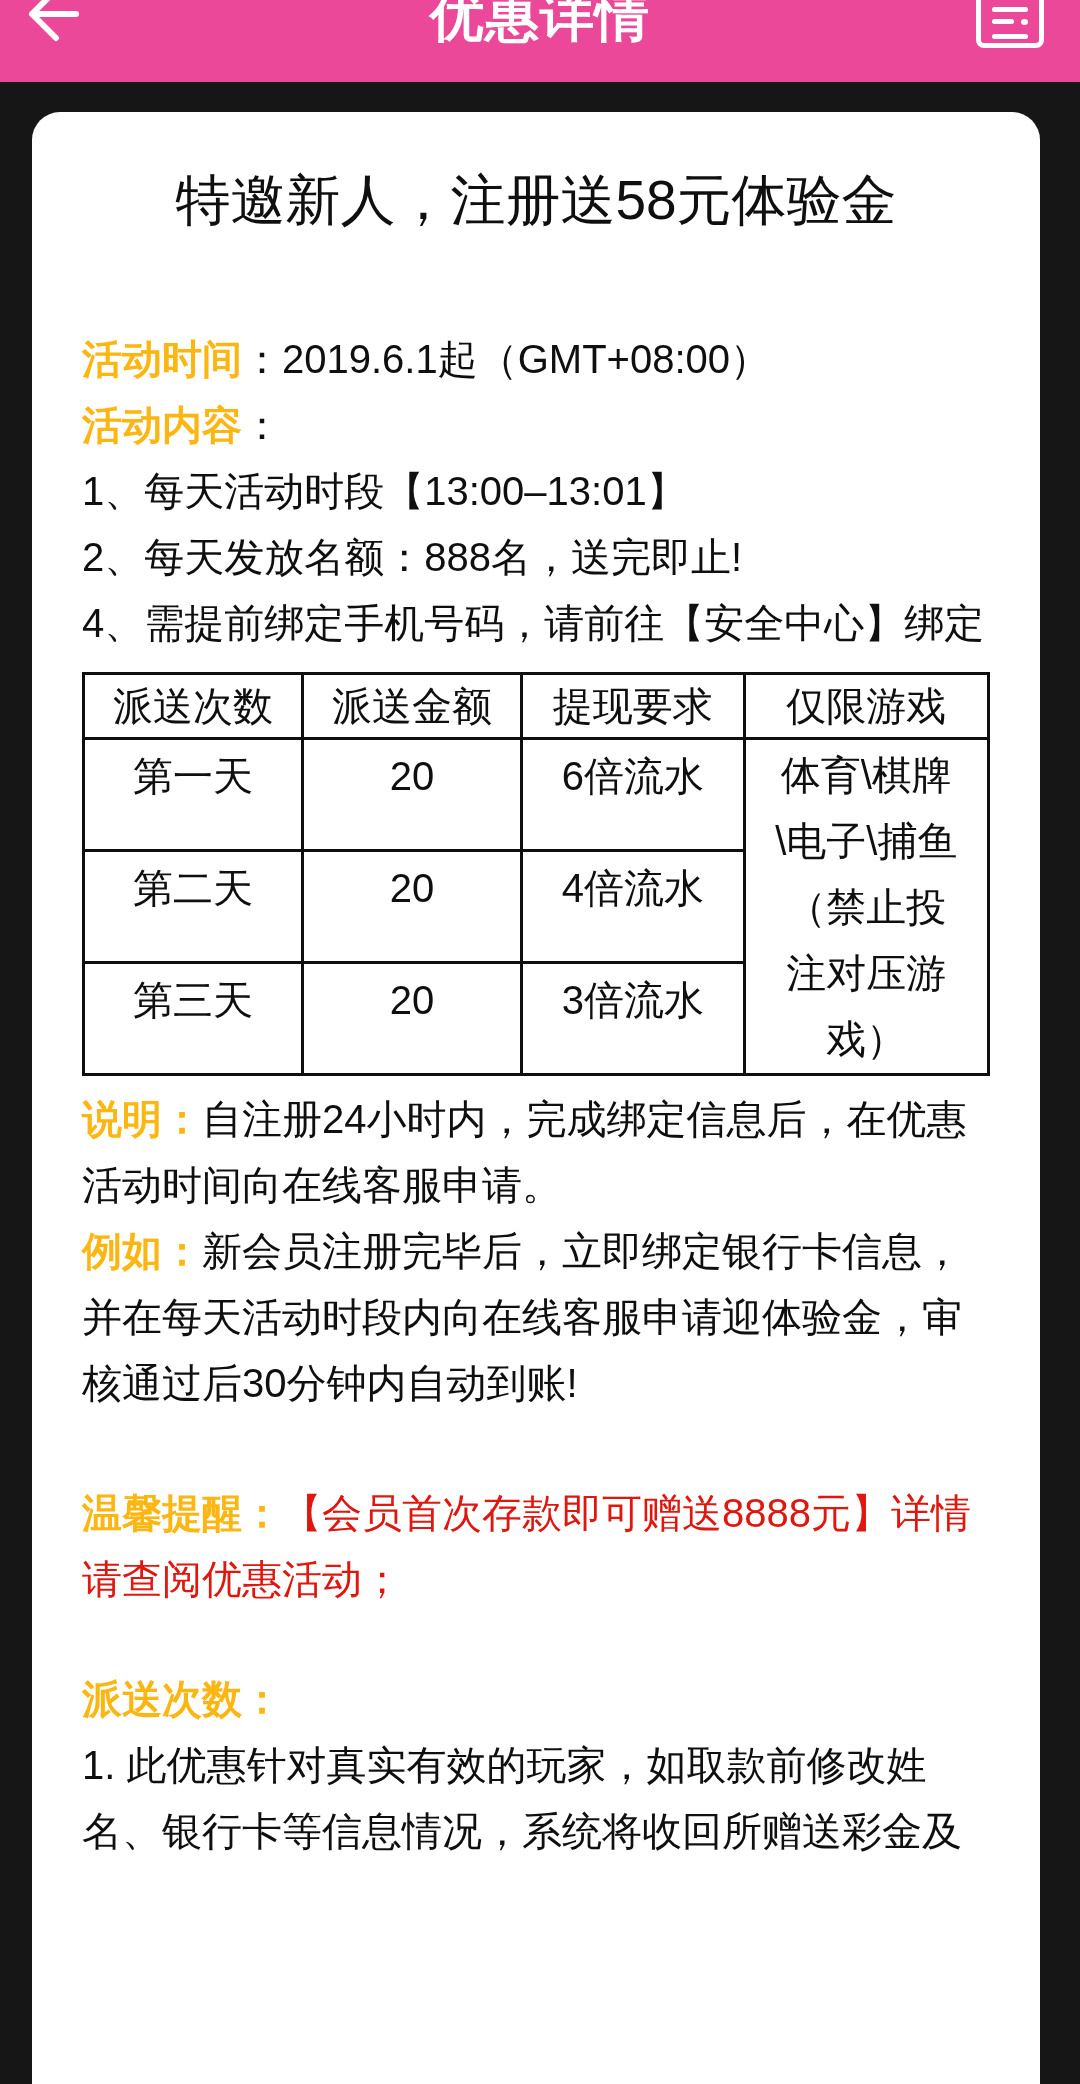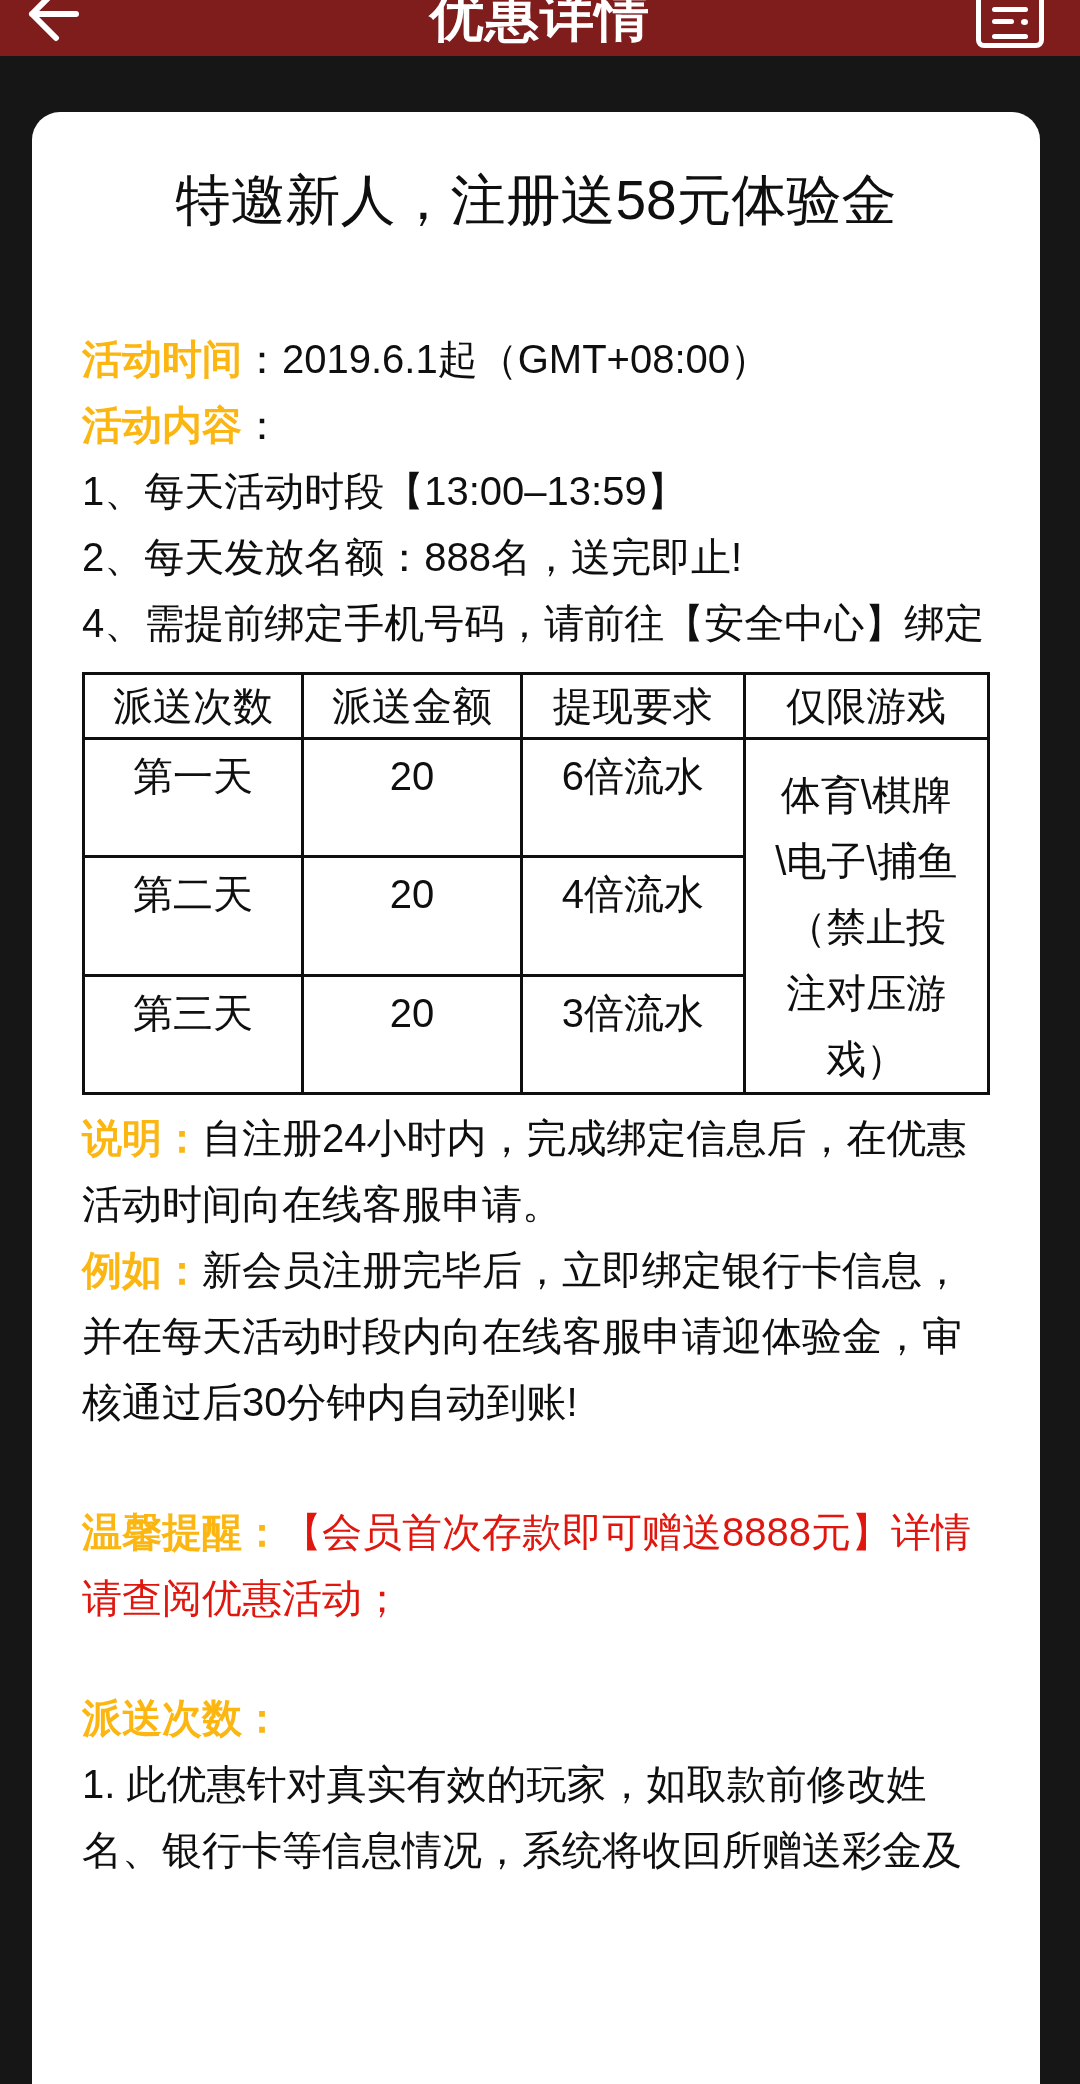--- a/index.html
+++ b/index.html
@@ -4,22 +4,22 @@
 <style>
   html,body{margin:0;padding:0;}
   body{
     width:1080px;height:2084px;overflow:hidden;position:relative;
     background:#161616;
     font-family:"Liberation Sans","DejaVu Sans",sans-serif;
     color:#111;
   }
   
   .appbar{
-    position:absolute;left:0;top:0;width:1080px;height:56px;
-    background:#7f1d1d;overflow:hidden;z-index:5;
+    position:absolute;left:0;top:0;width:1080px;height:82px;
+    background:#ec4899;overflow:hidden;z-index:5;
   }
   .appbar-title{
     position:absolute;left:0;right:0;top:-16px;
     text-align:center;color:#ffffff;font-size:54px;font-weight:bold;
     line-height:64px;letter-spacing:1px;
   }
   .back-btn{
     position:absolute;left:26px;top:-14px;width:56px;height:56px;
     background:none;border:none;padding:0;cursor:pointer;
   }
@@ -54,21 +54,21 @@
   table.promo-table{
     width:100%;margin-top:16px;border-collapse:collapse;table-layout:fixed;
     font-size:40px;color:#0f0f0f;
   }
   .promo-table th,.promo-table td{
     border:3px solid #0f0f0f;text-align:center;padding:0;
   }
   .promo-table th{height:62px;font-weight:normal;vertical-align:middle;}
   .promo-table tr.data-row{height:112px;}
   .promo-table td{vertical-align:top;padding-top:8px;line-height:56px;}
-  .promo-table td.games{line-height:66px;padding-top:22px;}
+  .promo-table td.games{line-height:66px;padding-top:2px;}
   .col1{width:24.2%;}.col2{width:24.2%;}.col3{width:24.6%;}.col4{width:27%;}
 
   .notes-block{margin-top:10px;}
   .reminder-block{margin-top:64px;}
   .rules-block{margin-top:54px;}
 </style>
 </head>
 <body>
 
 <div class="appbar">
@@ -90,21 +90,21 @@
   </button>
 </div>
 
 <div class="card">
 
   <h1 class="promo-title">特邀新人，注册送58元体验金</h1>
 
   <div class="meta-block body-text">
     <p><span class="label">活动时间</span><span>：2019.6.1起（GMT+08:00）</span></p>
     <p><span class="label">活动内容</span><span>：</span></p>
-    <p>1、每天活动时段【13:00–13:59】</p>
+    <p>1、每天活动时段【13:00–13:01】</p>
     <p>2、每天发放名额：888名，送完即止!</p>
     <p>4、需提前绑定手机号码，请前往【安全中心】绑定</p>
   </div>
 
   <table class="promo-table">
     <colgroup>
         <col class="col1">
         <col class="col2">
         <col class="col3">
         <col class="col4">

